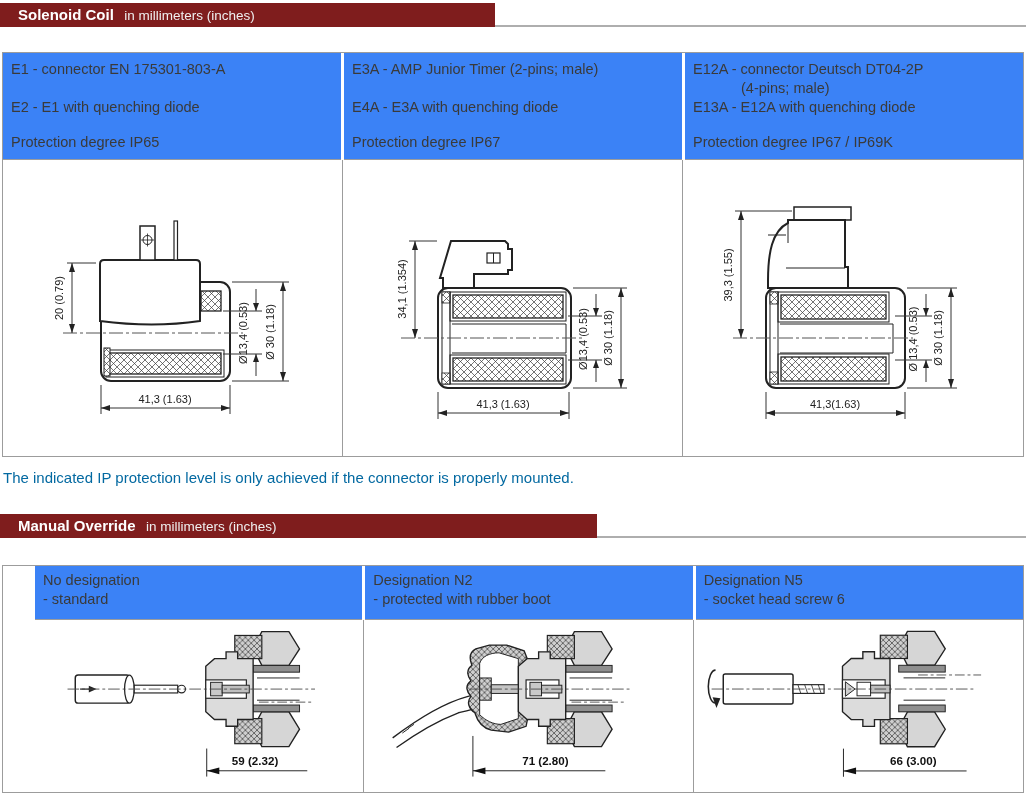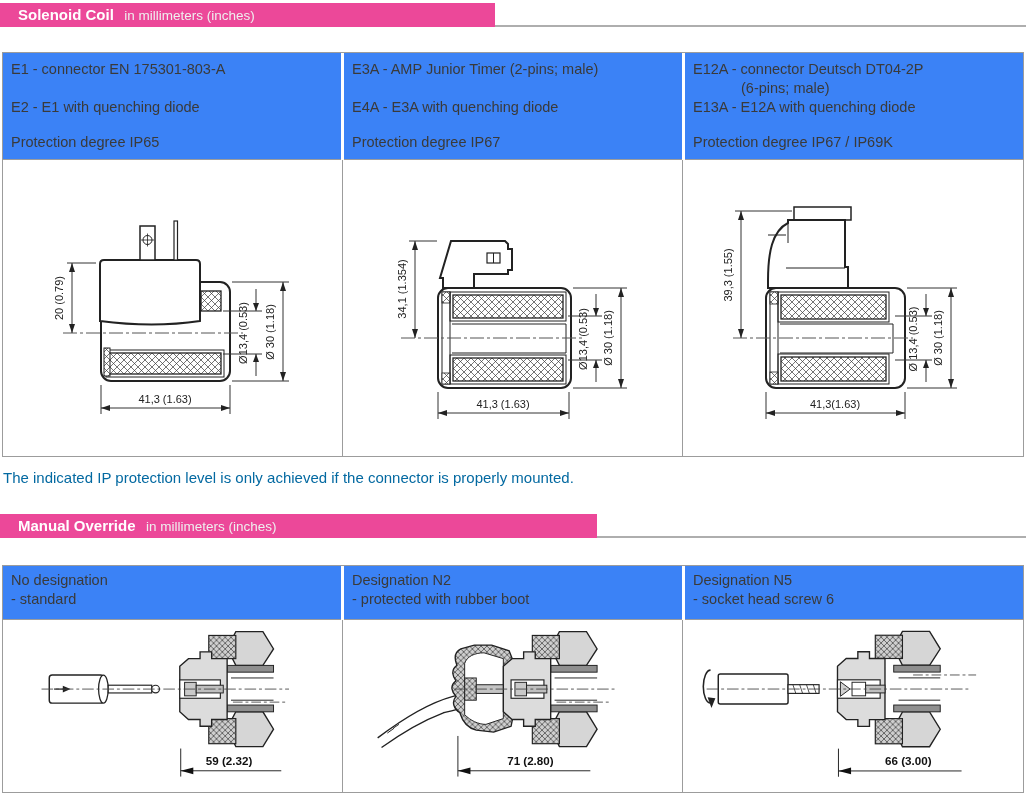--- a/index.html
+++ b/index.html
@@ -1,19 +1,19 @@
 <!DOCTYPE html>
 <html><head>
 <meta charset="utf-8">
 <style>
   html,body{margin:0;padding:0;background:#fff;}
   body{width:1026px;height:798px;position:relative;font-family:"Liberation Sans",sans-serif;color:#3a3a3a;overflow:hidden;}
 
   
-  .bar{position:absolute;height:24px;background:#ec4899;line-height:24px;padding-left:18px;box-sizing:border-box;white-space:nowrap;}
+  .bar{position:absolute;height:24px;background:#7f1d1d;line-height:24px;padding-left:18px;box-sizing:border-box;white-space:nowrap;}
   .bar .t1{color:#fff;font-weight:bold;font-size:15px;}
   .bar .t2{color:#efefef;font-size:13.5px;margin-left:6px;}
   .rule{position:absolute;left:0;width:1026px;height:2px;background:#aeaeae;}
 
   
   .tbl{position:absolute;left:2px;width:1022px;border:1px solid #9c9c9c;box-sizing:border-box;background:#fff;}
   .thead{display:grid;grid-template-columns:1fr 1fr 1fr;gap:3px;background:#fff;}
   .thead .cell{background:#3b82f6;position:relative;padding:7px 8px 6px 8px;box-sizing:border-box;font-size:14.5px;line-height:19px;}
   .tbody{display:grid;grid-template-columns:1fr 1fr 1fr;}
   .tbody .cell{display:flex;align-items:center;justify-content:center;border-right:1px solid #9c9c9c;box-sizing:border-box;background:#fff;}
@@ -51,21 +51,21 @@
       <div class="l3">E2 - E1 with quenching diode</div>
       <div class="prot">Protection degree IP65</div>
     </div>
     <div class="cell">
       <div class="l1">E3A - AMP Junior Timer (2-pins; male)</div>
       <div class="l3">E4A - E3A with quenching diode</div>
       <div class="prot">Protection degree IP67</div>
     </div>
     <div class="cell">
       <div>E12A - connector Deutsch DT04-2P</div>
-      <div class="l2">(6-pins; male)</div>
+      <div class="l2">(4-pins; male)</div>
       <div>E13A - E12A with quenching diode</div>
       <div class="prot">Protection degree IP67 / IP69K</div>
     </div>
   </div>
   <div class="tbody b-solenoid">
 
     <div class="cell">
       <svg width="300" height="260" viewBox="-10 0 300 260">
         <defs>
           <pattern id="hA" patternUnits="userSpaceOnUse" width="7" height="7">
@@ -211,21 +211,21 @@
 </div>
 
 <div class="note" style="top:469px;">The indicated IP protection level is only achieved if the connector is properly mounted.</div>
 
 <div class="rule" style="top:536px;"></div>
 <div class="bar" style="left:0;top:514px;width:597px;">
   <span class="t1">Manual Override</span>
   <span class="t2">in millimeters (inches)</span>
 </div>
 
-<div class="tbl" style="top:565px;">
+<div class="tbl" style="top:565px;padding-left:32px;">
   <div class="thead h-override">
     <div class="cell">
       <div>No designation</div>
       <div>- standard</div>
     </div>
     <div class="cell">
       <div>Designation N2</div>
       <div>- protected with rubber boot</div>
     </div>
     <div class="cell">

